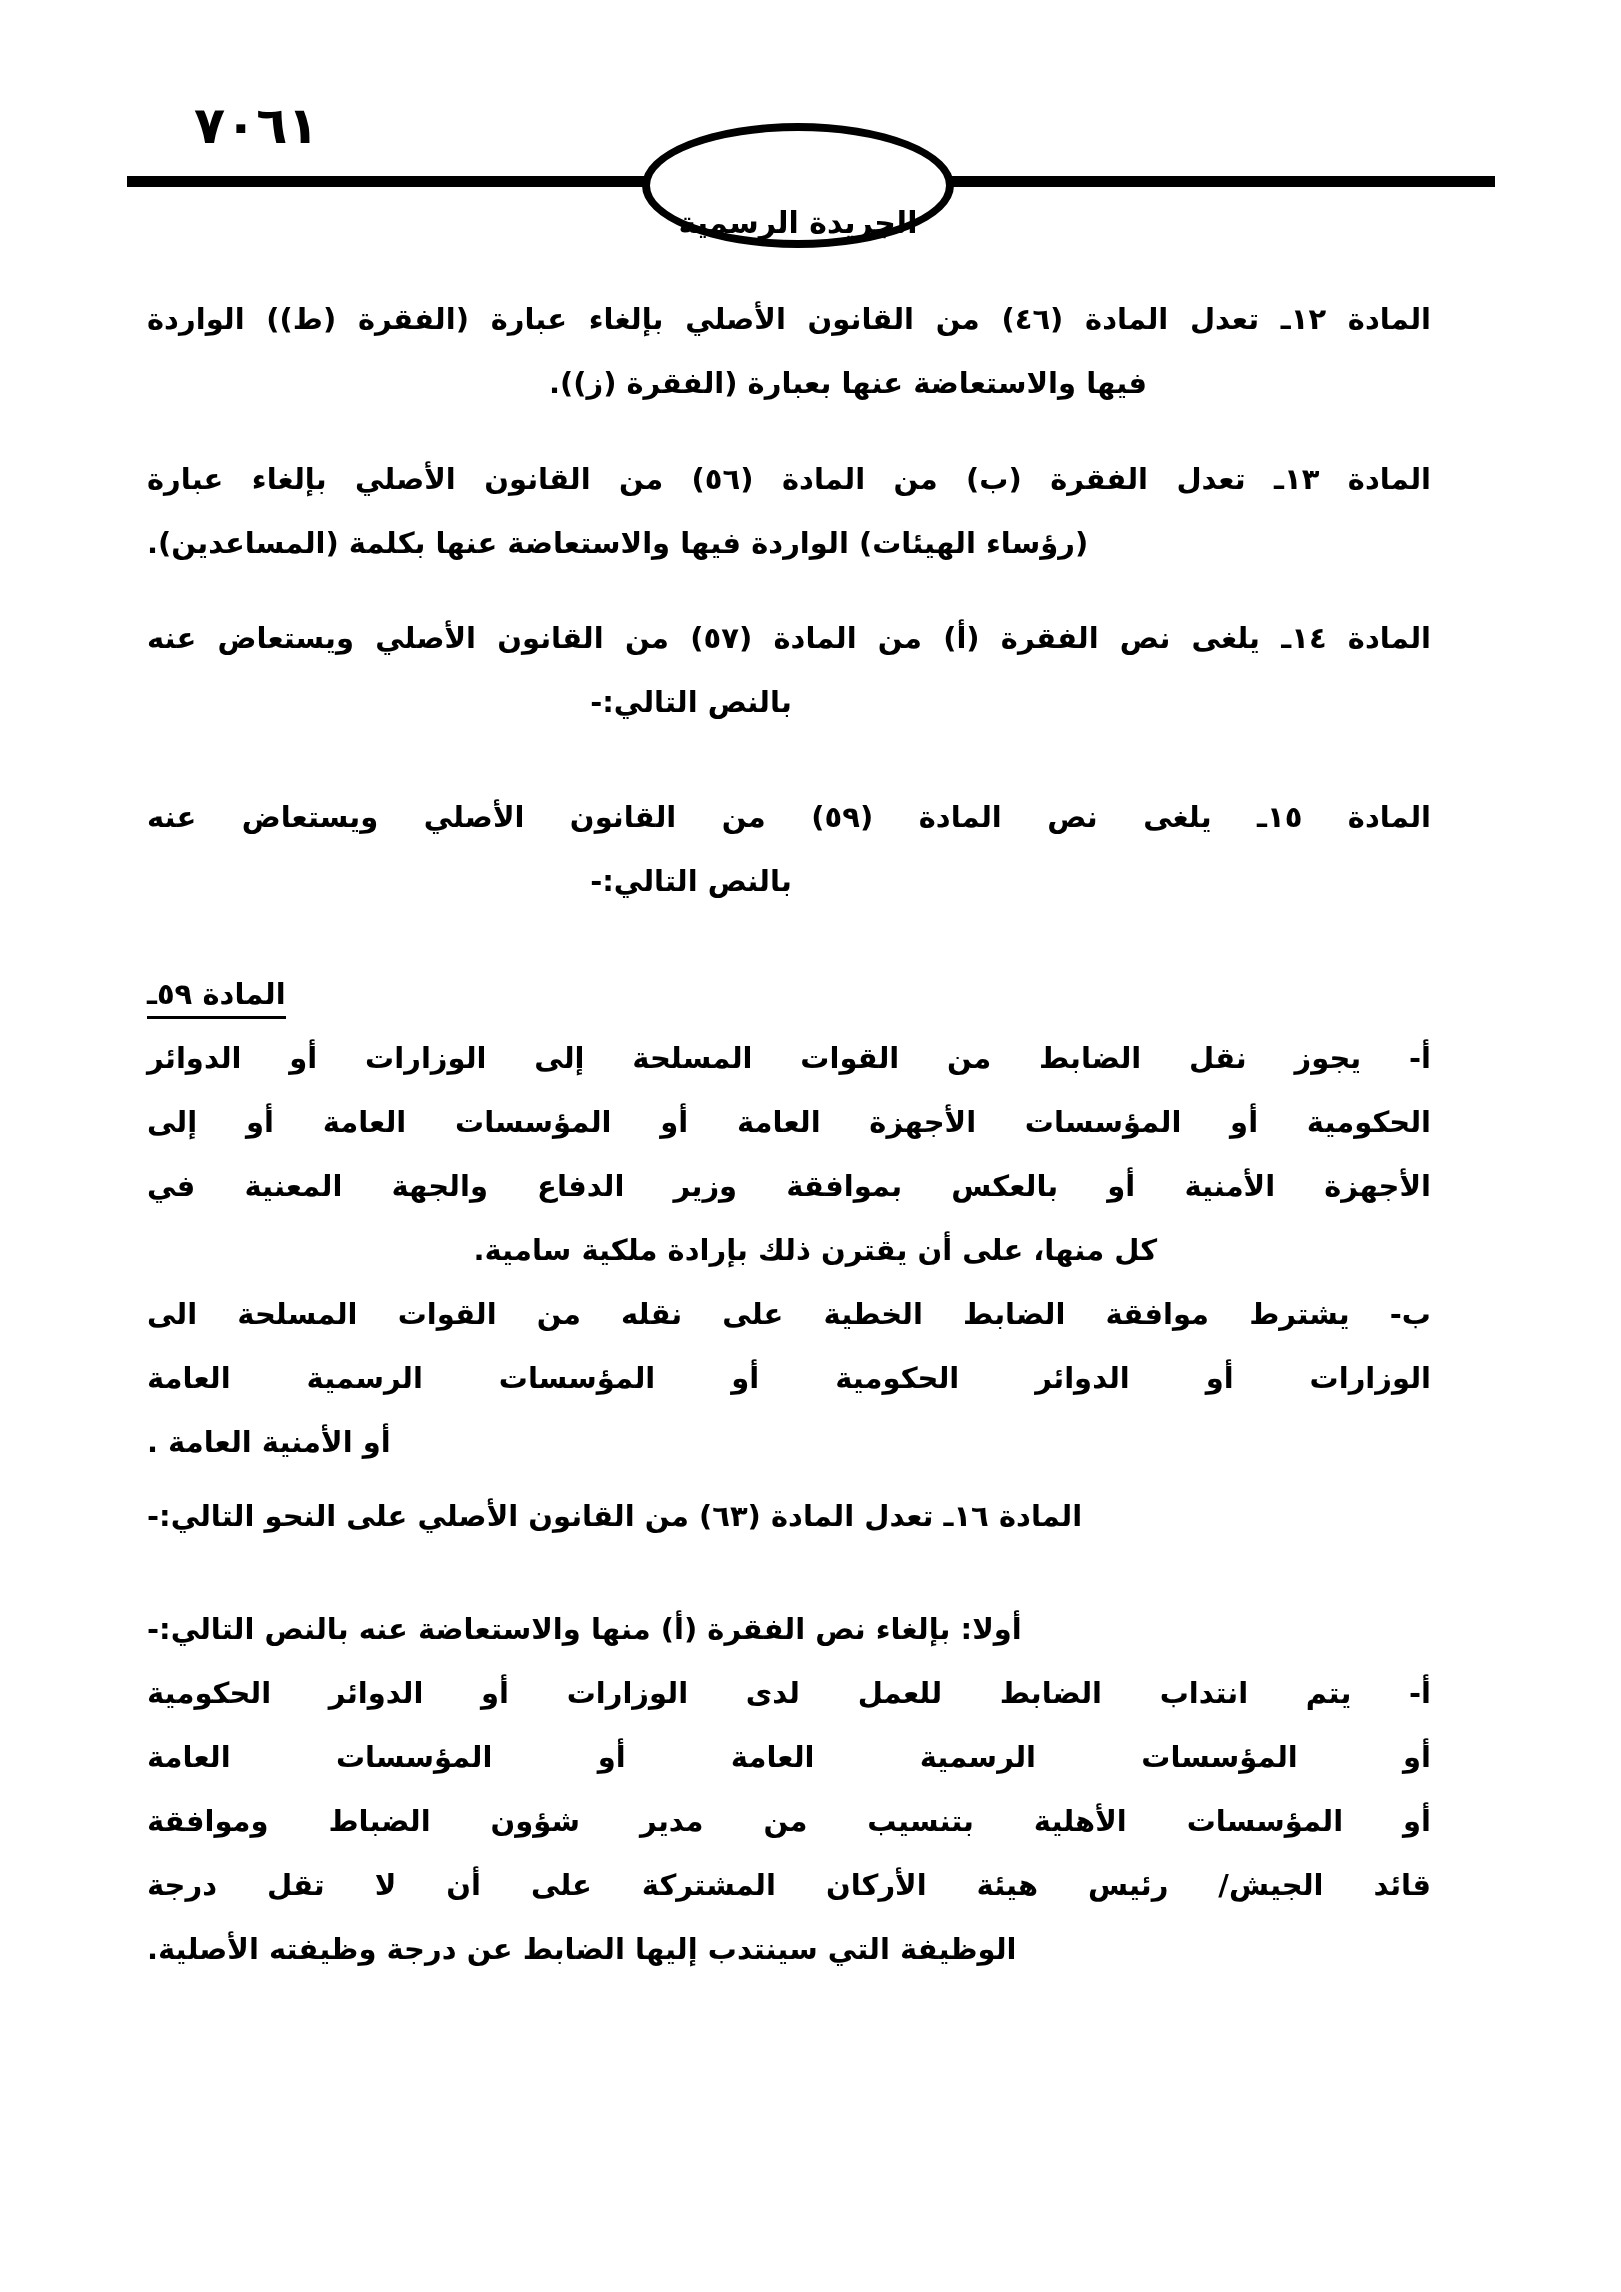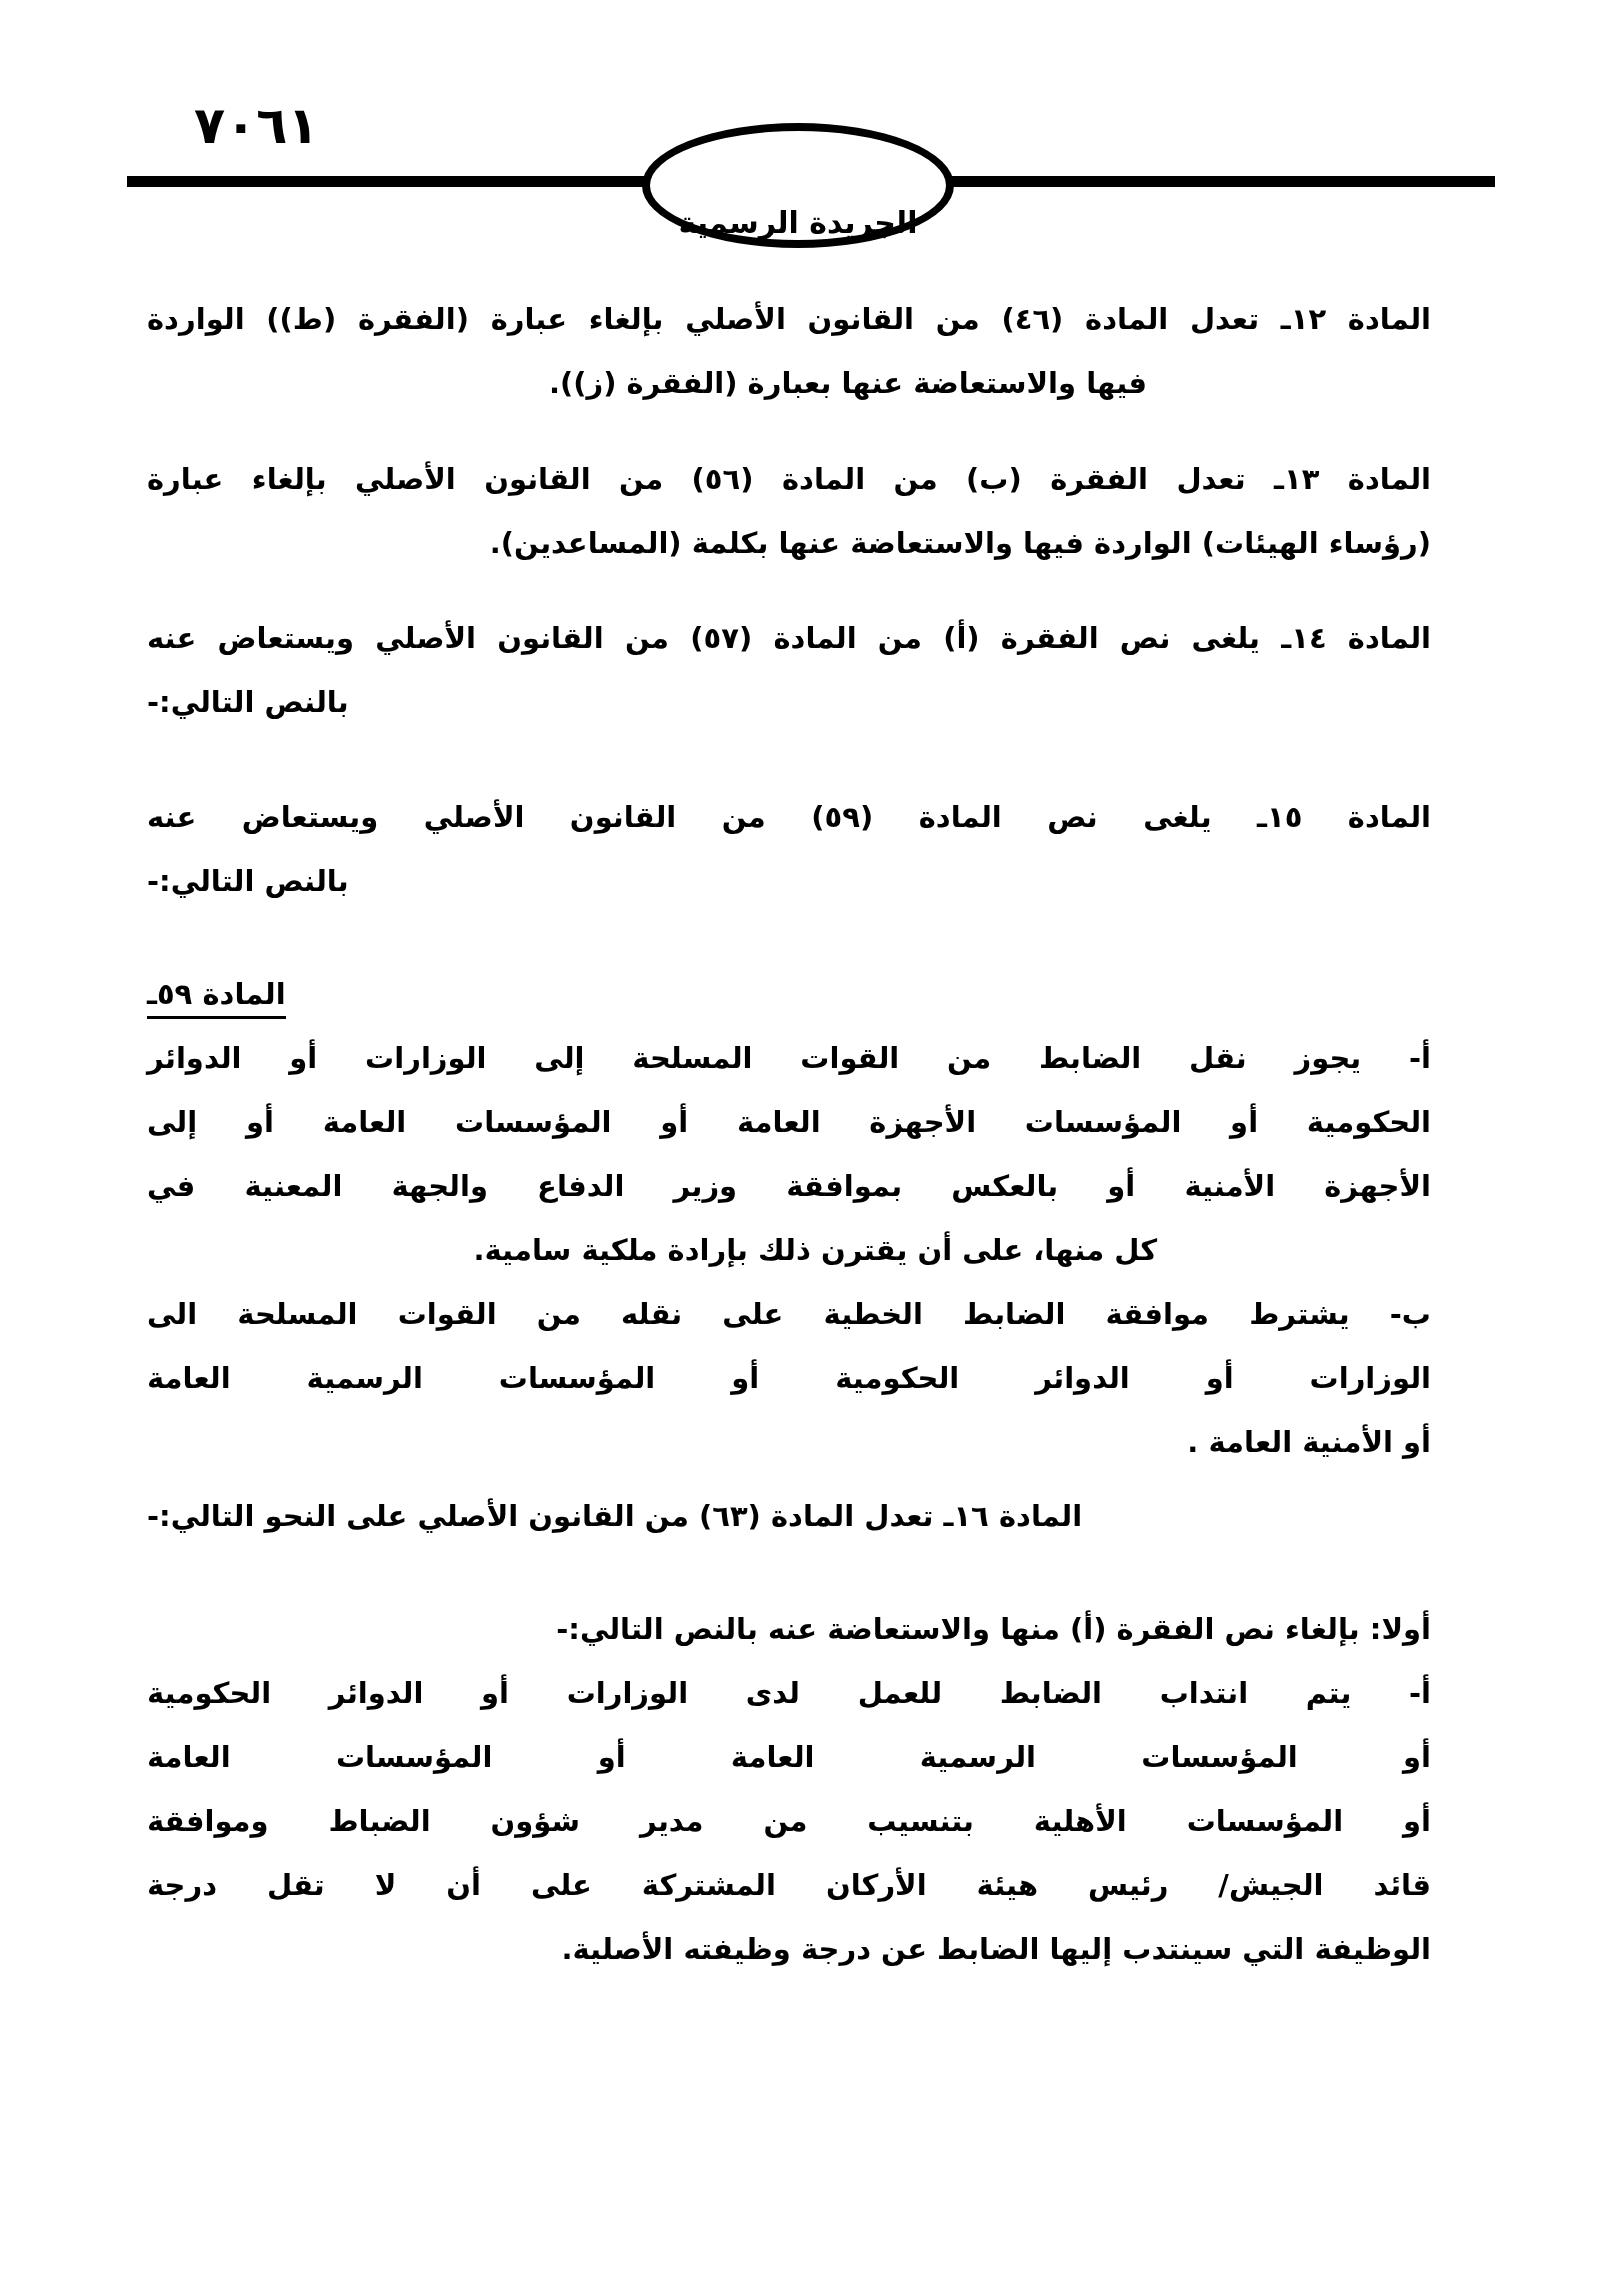--- a/index.html
+++ b/index.html
@@ -17,23 +17,23 @@
     background:#fff;border:8.8px solid #000;border-radius:50%;z-index:2;
     display:flex;align-items:flex-end;justify-content:center;
   }
   .oval .t{font-size:30px;font-weight:bold;direction:rtl;margin-top:17.6px}
   .content{
     position:absolute;left:147px;top:287px;width:1284px;
     direction:rtl;font-weight:bold;font-size:29px;line-height:64px;z-index:3;
   }
   .ln{min-height:64px}
   .j{text-align:justify;text-align-last:justify;text-justify:inter-word}
-  .c{text-align:right}
+  .c{text-align:left}
   .r{text-align:left}
-  .off200{text-align:left;padding-right:196px}
+  .off200{text-align:center;padding-right:196px}
   .off240{text-align:right;padding-right:235px}
   .off280{text-align:right;padding-right:274px}
   .off290{text-align:right;padding-right:284px}
   .mt10{margin-top:9.8px}.mt32{margin-top:31px}.mt33{margin-top:32px}
   .mt50{margin-top:49px}.mt52{margin-top:51px}
   .hd span{border-bottom:3.9px solid #000;padding-bottom:4.9px}
 </style>
 </head>
 <body>
 

